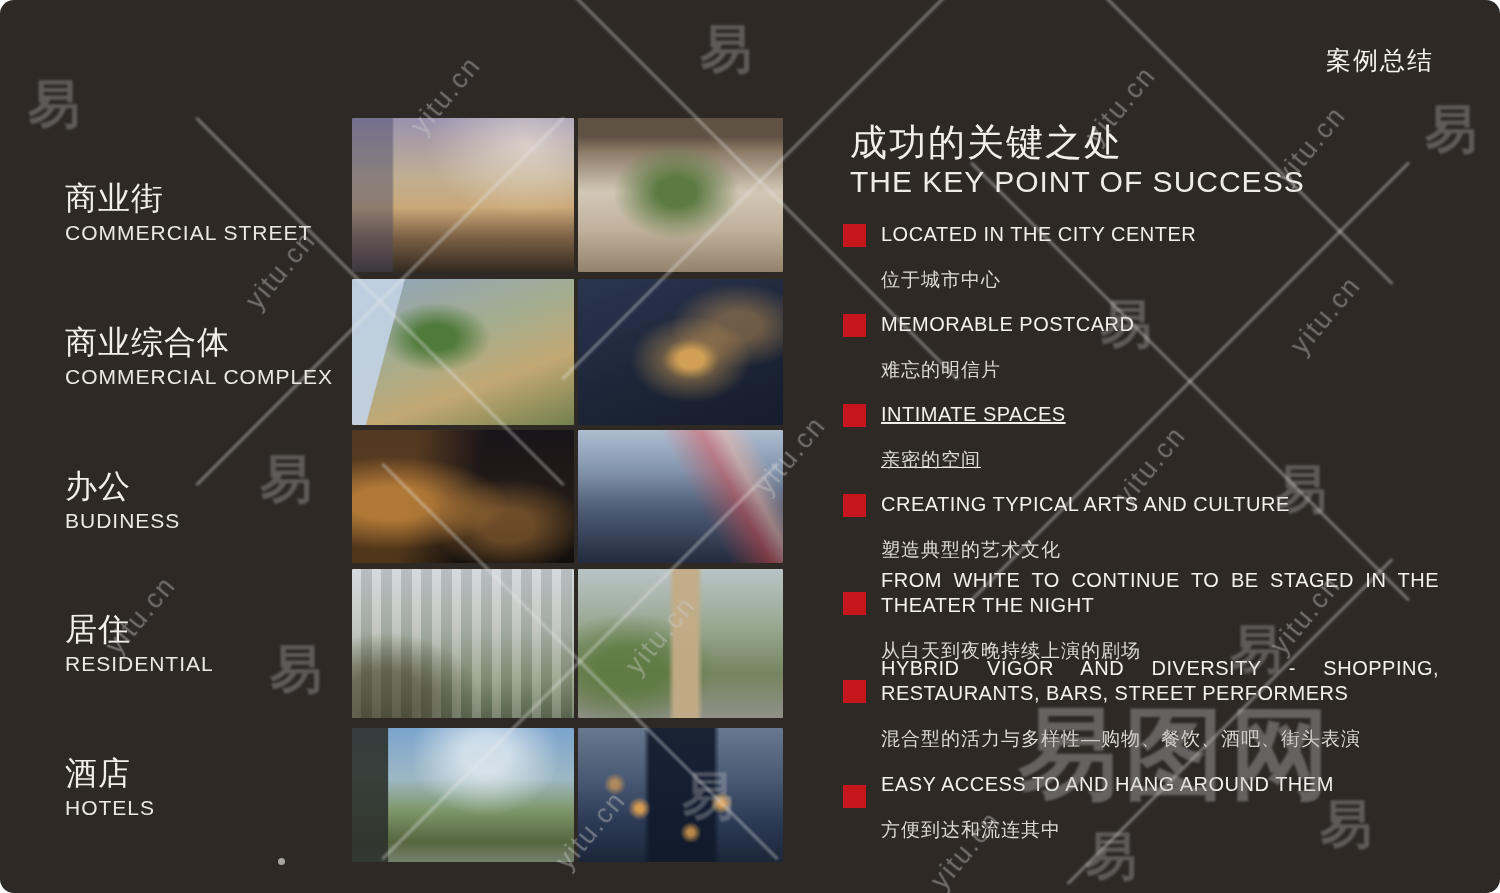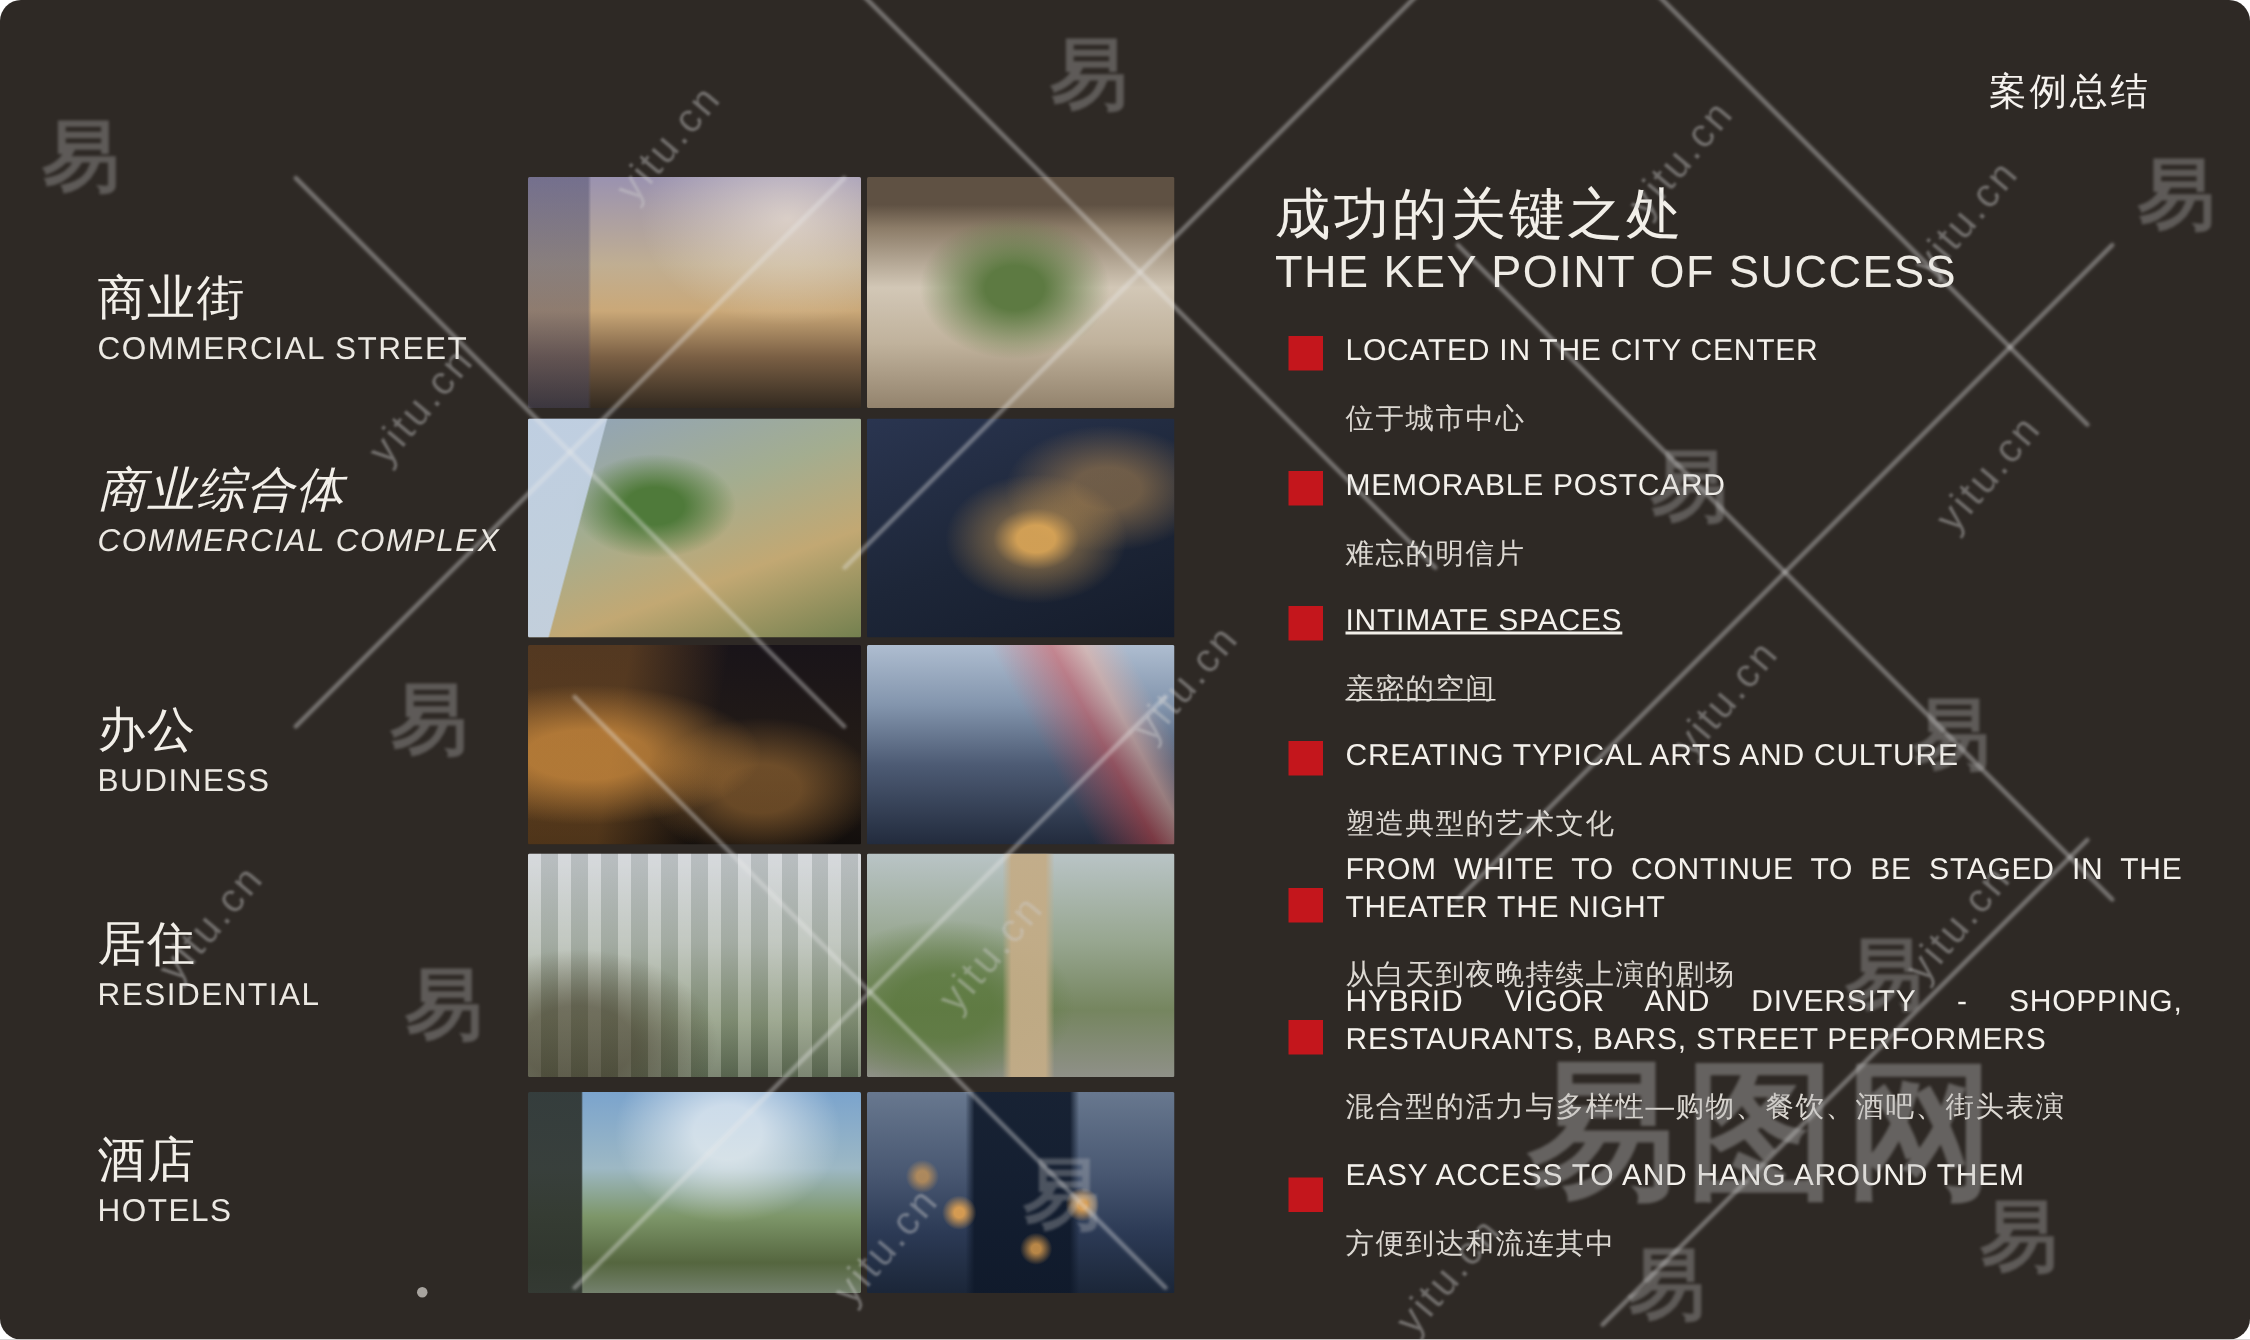--- a/index.html
+++ b/index.html
@@ -8,21 +8,21 @@
   .slide{position:absolute;inset:0;background:#2e2925;border-radius:14px;overflow:hidden;}
 
   
   .page-title{position:absolute;top:44px;right:66px;color:#f5f2ee;font-size:25px;
               font-weight:normal;letter-spacing:2px;}
 
   
   .cat{position:absolute;left:65px;color:#f2efe9;}
   .cat .cn{font-size:32px;line-height:40px;font-weight:400;letter-spacing:1px;}
   .cat .en{font-size:21px;line-height:30px;letter-spacing:1px;color:#ece9e3;}
-  .cat1{top:178px;} .cat2{top:306px;font-style:italic;} .cat3{top:466px;} .cat4{top:609px;} .cat5{top:753px;}
+  .cat1{top:178px;} .cat2{top:322px;} .cat3{top:466px;} .cat4{top:609px;} .cat5{top:753px;}
 
   
   .photo{position:absolute;border-radius:1px;}
   .c1{left:352px;width:222px;} .c2{left:578px;width:205px;}
   .r1{top:118px;height:154px;} .r2{top:279px;height:146px;}
   .r3{top:430px;height:133px;} .r4{top:569px;height:149px;} .r5{top:728px;height:134px;}
 
   .p1{background:
     radial-gradient(ellipse at 78% 18%, rgba(255,245,230,.55), transparent 40%),
     linear-gradient(90deg, rgba(70,70,100,.45) 0 18%, transparent 19%),
@@ -63,21 +63,21 @@
     radial-gradient(circle at 70% 56%, rgba(240,170,80,.85) 0 2%, transparent 7%),
     radial-gradient(circle at 55% 78%, rgba(240,170,80,.75) 0 2%, transparent 7%),
     radial-gradient(circle at 18% 42%, rgba(240,170,80,.6) 0 2%, transparent 6%),
     linear-gradient(90deg, transparent 0 32%, rgba(15,25,42,.9) 35% 66%, transparent 69%),
     linear-gradient(180deg,#68788f 0%,#495872 40%,#2c3a55 70%,#1b2638 100%);}
 
   
   .kp{position:absolute;left:843px;top:0;width:596px;color:#f2efe9;}
   .kp-title-cn{position:absolute;left:7px;top:118px;font-size:37px;font-weight:400;letter-spacing:2px;}
   .kp-title-en{position:absolute;left:7px;top:165px;font-size:30px;letter-spacing:1px;color:#efece6;}
-  .kp-item{position:absolute;left:16px;display:flex;width:596px;}
+  .kp-item{position:absolute;left:0;display:flex;width:596px;}
   .kp-marker{flex:0 0 23px;width:23px;height:23px;margin-right:15px;margin-top:2px;}
   .kp-item.tall .kp-marker{margin-top:24px;}
   .kp-item.mid .kp-marker{margin-top:13px;}
   .kp-texts{flex:1;}
   .kp-en{font-size:20px;line-height:25px;letter-spacing:.5px;text-align:justify;color:#f4f1ec;}
   .kp-cn{font-size:19px;line-height:26px;margin-top:20px;color:#dcd8d2;letter-spacing:1px;}
   .ki1{top:222px;} .ki2{top:312px;} .ki3{top:402px;text-decoration:underline;} .ki4{top:492px;}
   .ki5{top:568px;} .ki6{top:656px;} .ki7{top:772px;}
 
   

